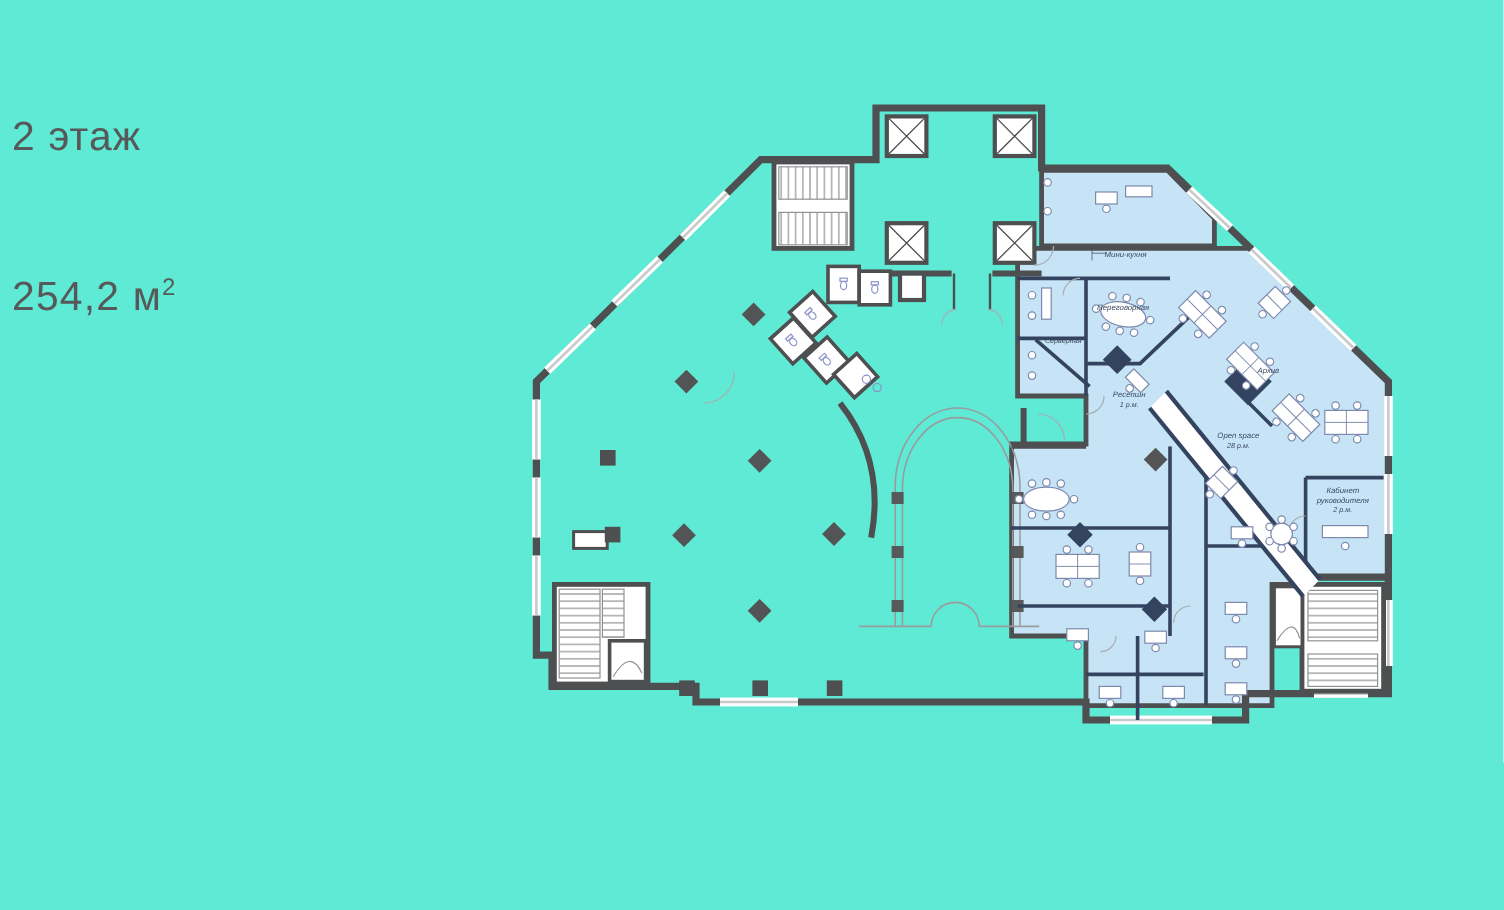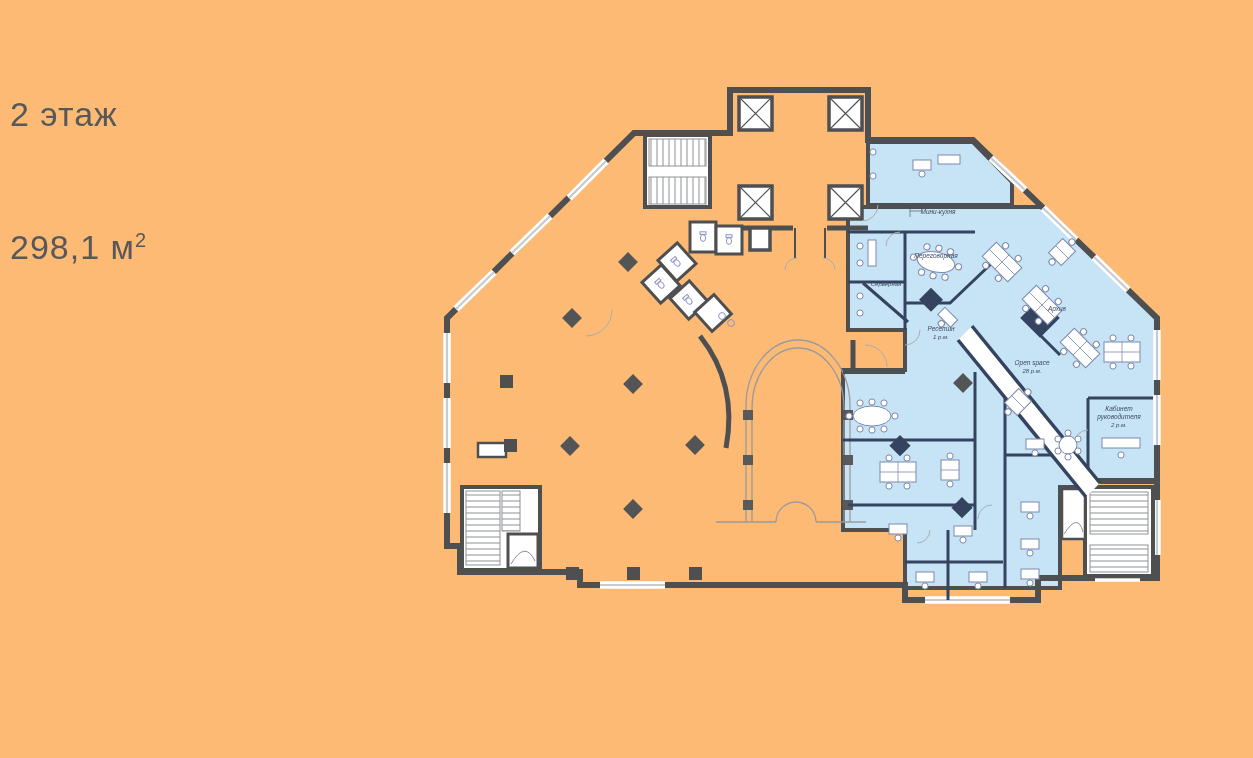--- a/index.html
+++ b/index.html
@@ -1,31 +1,31 @@
 <!DOCTYPE html>
 <html><head>
 <meta charset="utf-8">
 <style>
   html,body{margin:0;padding:0;background:#ffffff;width:1253px;height:758px;overflow:hidden;
     font-family:"Liberation Sans", sans-serif;}
-  .page{position:relative;width:1253px;height:758px;background:#fdba74;}
+  .page{position:relative;width:1253px;height:758px;background:#5eead4;}
   .info{position:absolute;left:10px;top:95px;color:#57585a;}
   .floor-title{font-size:34px;font-weight:300;letter-spacing:1px;color:#57585a;}
   .floor-area{position:absolute;left:10px;top:228px;font-size:34px;font-weight:300;letter-spacing:1px;color:#57585a;}
   .floor-area sup{font-size:20px;}
   svg{position:absolute;left:0;top:0;}
   text.room-label{font-style:italic;fill:#3d4961;font-size:6.5px;text-anchor:middle;}
   text.room-label.sm{font-size:6px;}
 </style>
 </head>
 <body>
 
 <div class="page">
   <div class="info floor-title">2 этаж</div>
-  <div class="floor-area"><span>298,1 м</span><sup>2</sup></div>
+  <div class="floor-area"><span>254,2 м</span><sup>2</sup></div>
 
   <svg width="1253" height="758" viewBox="0 0 1253 758">
     <defs>
       <pattern id="treadsV" width="6" height="8" patternUnits="userSpaceOnUse">
         <path d="M3,0 L3,8" stroke="#8f9194" stroke-width="1"></path>
       </pattern>
       <pattern id="treadsH" width="8" height="6" patternUnits="userSpaceOnUse">
         <path d="M0,3 L8,3" stroke="#8f9194" stroke-width="1"></path>
       </pattern>
       <g id="chair">

